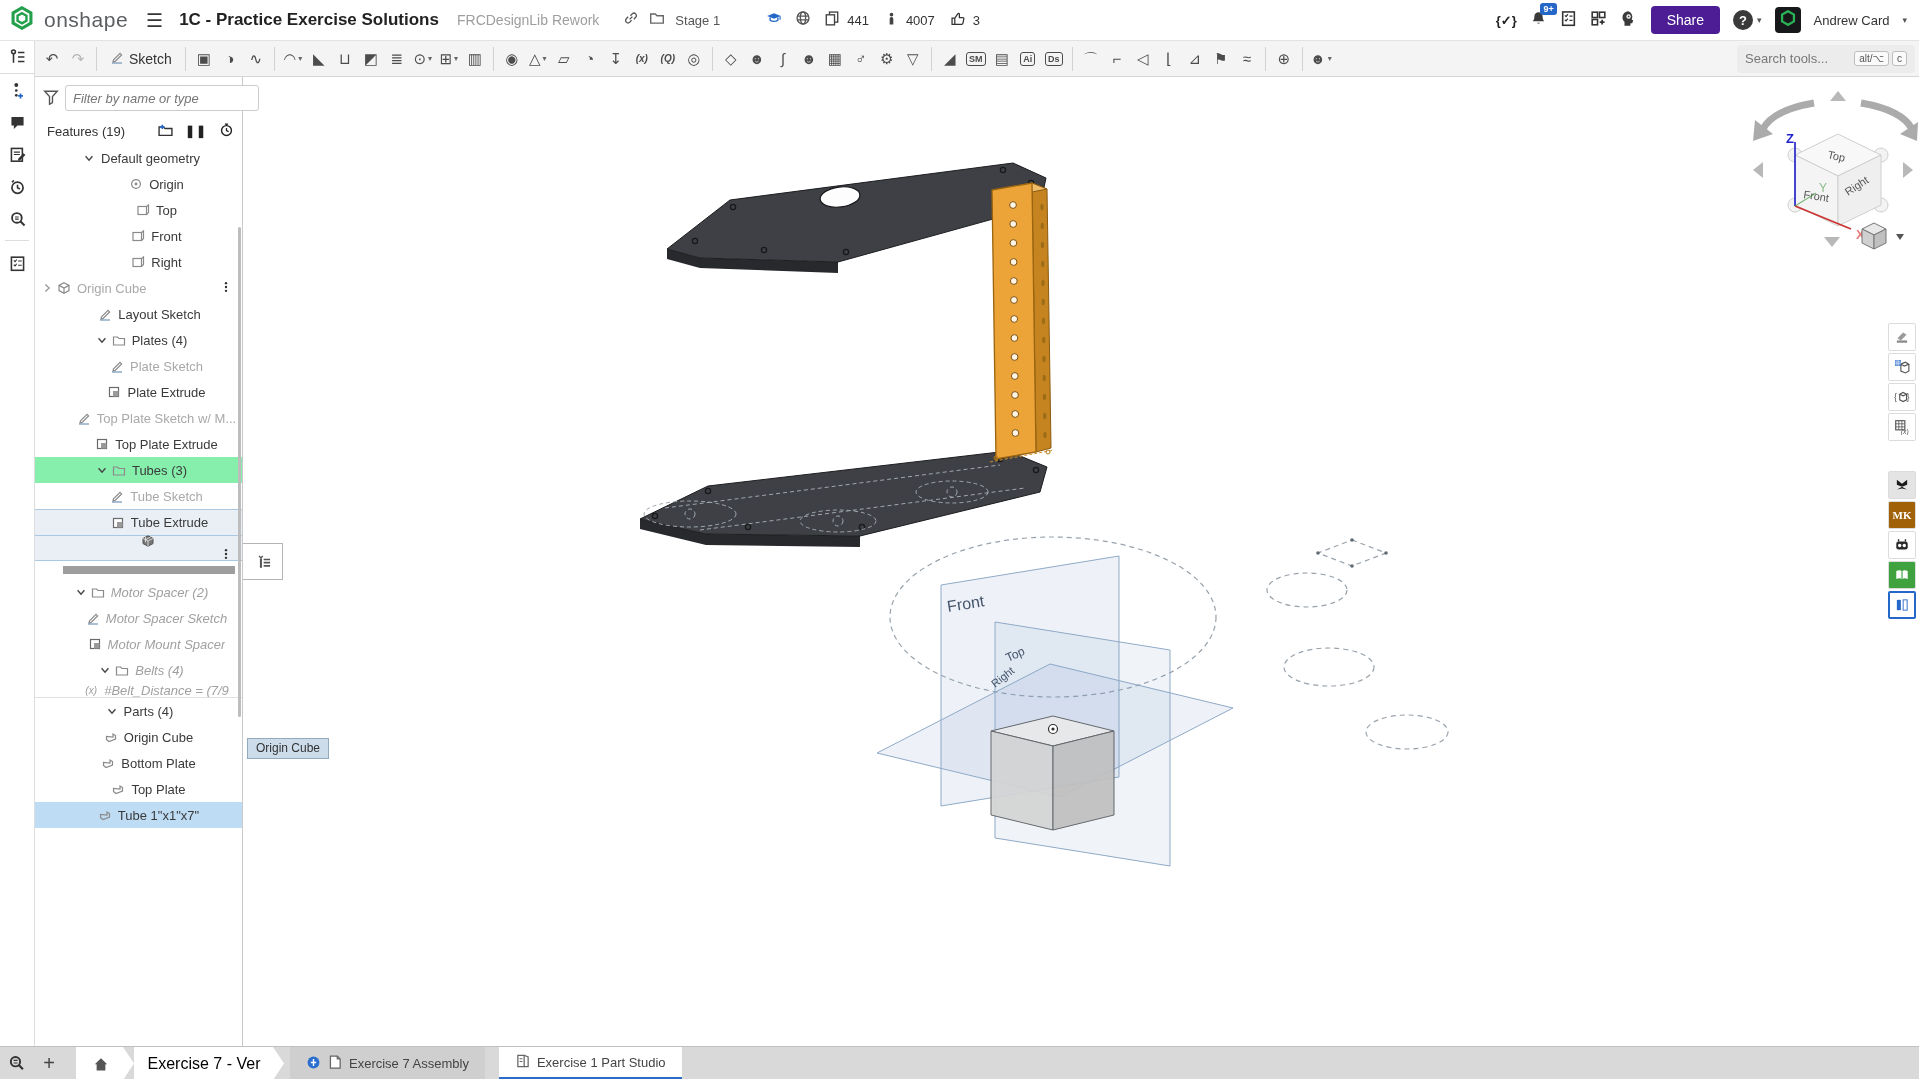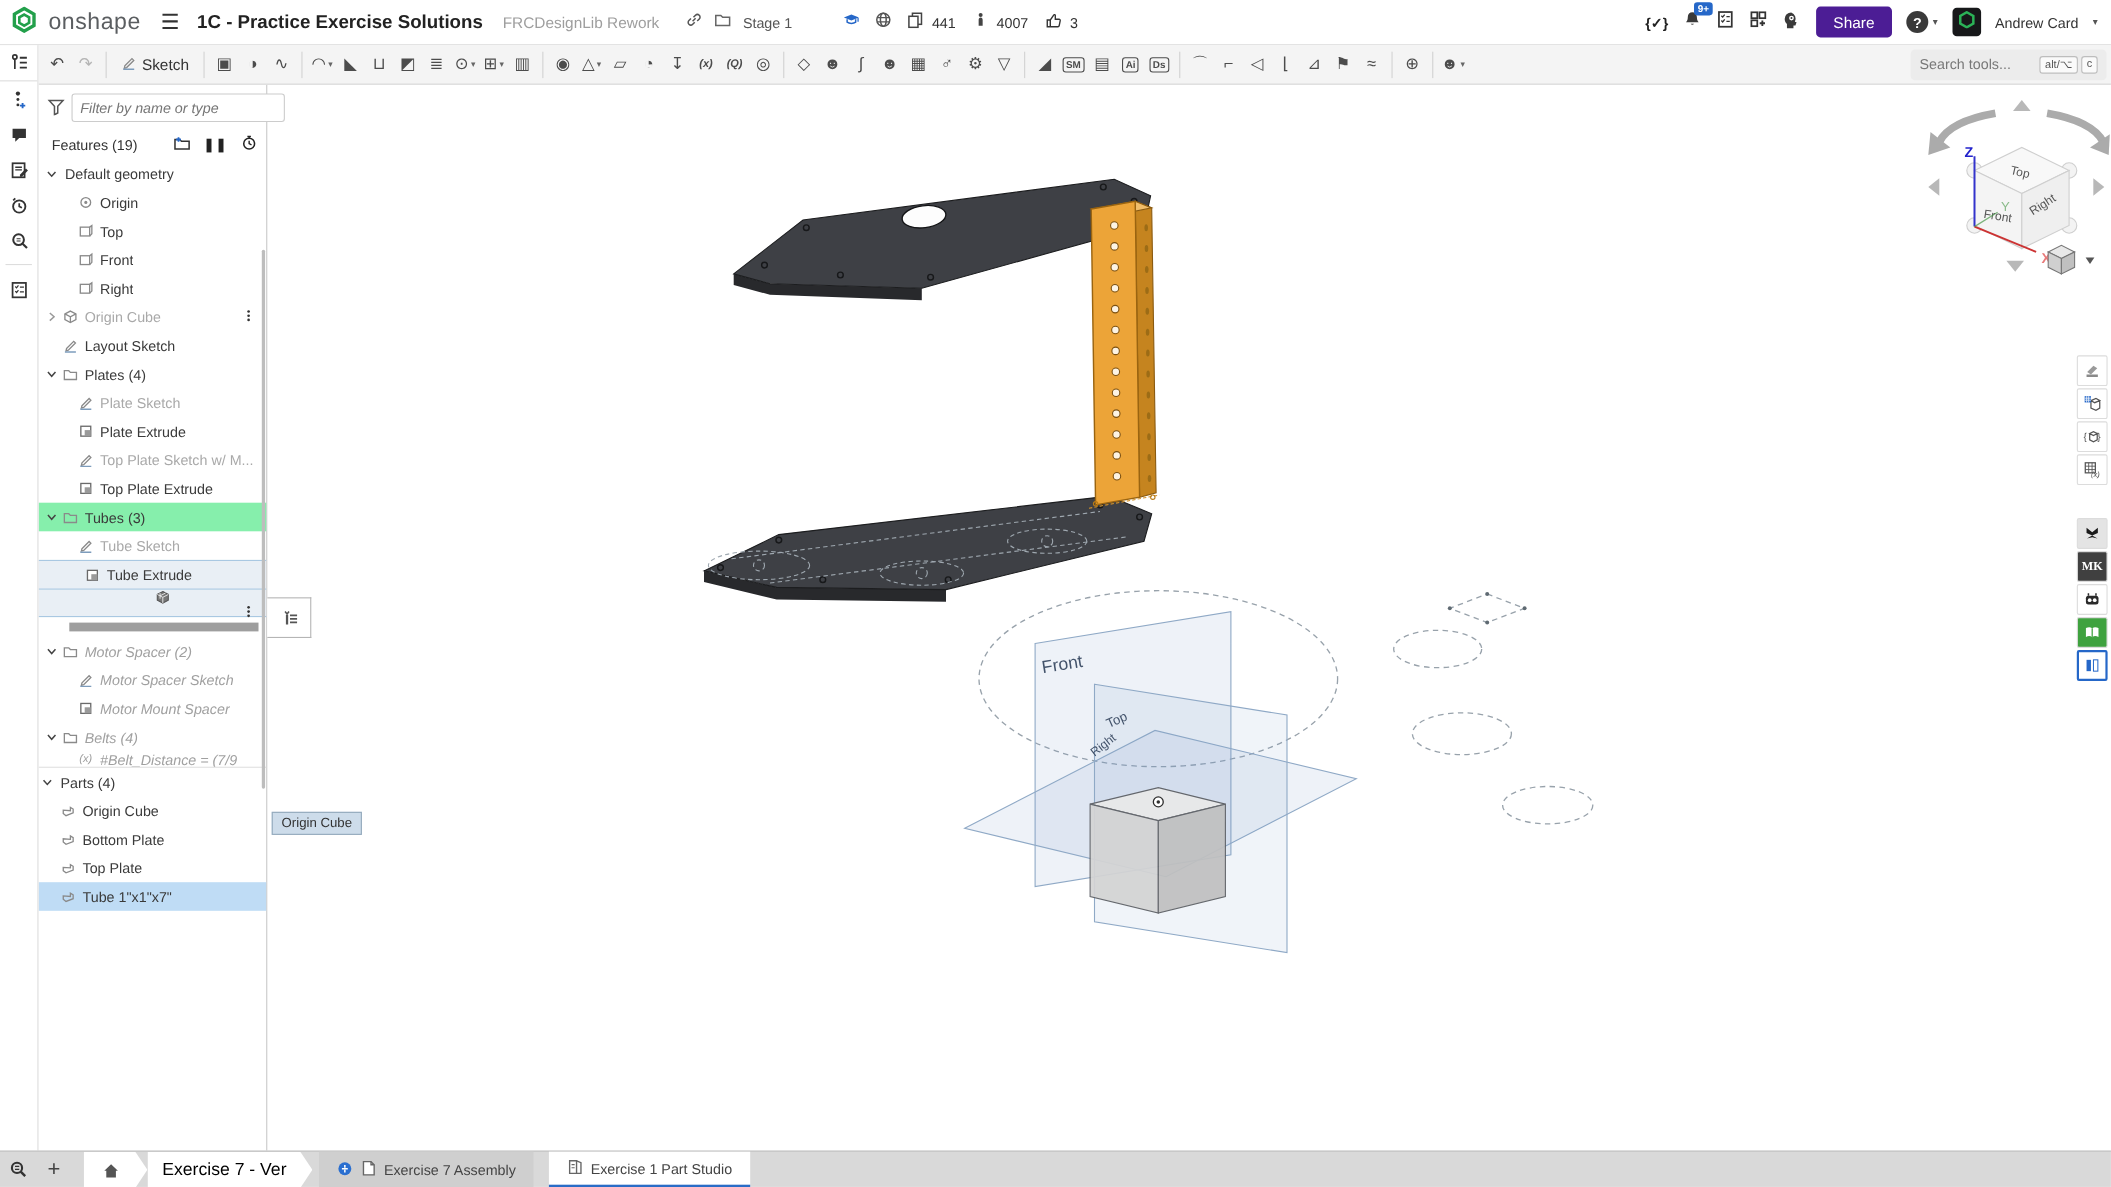--- a/index.html
+++ b/index.html
@@ -59,21 +59,21 @@
 
   
   #fpanel { position:absolute; left:35px; top:77px; width:208px; height:969px; background:#fff;
     border-right:1px solid #c9c9c9; z-index:20; font-size:13px; color:#3a3a3a; }
   #filter-row { display:flex; align-items:center; gap:6px; padding:8px 6px 6px 8px; }
   #filter-input { flex:1; height:26px; border:1px solid #ccc; border-radius:3px; font-style:italic;
     color:#7f1d1d; font-size:13px; padding:0 7px; font-family:"Liberation Sans",sans-serif; background:#fff; }
   #feat-header { display:flex; align-items:center; height:28px; padding:0 8px 0 12px; }
   #feat-header .fh-label { color:#333; }
   #feat-header .fh-icons { margin-left:auto; display:flex; align-items:center; gap:12px; }
-  .tree-row { position:relative; height:26px; display:flex; align-items:center; cursor:pointer; }
+  .tree-row { position:relative; height:26px; display:flex; align-items:center; cursor:pointer;justify-content:center; }
   .tree-row .chev { width:16px; display:flex; justify-content:center; flex:none; }
   .tree-row .ticon { width:18px; display:flex; justify-content:center; flex:none; }
   .tree-row .tlabel { margin-left:4px; white-space:nowrap; overflow:hidden; text-overflow:ellipsis; }
   .tree-row .rdots { margin-left:auto; margin-right:10px; }
   .tree-row.muted .tlabel { color:#a9a9a9; }
   .tree-row.italic .tlabel { color:#a0a0a0; font-style:italic; }
   .tree-row.hl { background:#e9eff5; border-top:1px solid #a9c8e2; }
   .tree-row.hl.last { border-bottom:1px solid #a9c8e2;flex-direction:column; }
   .tree-row.hover { background:#86efac; }
   .tree-row.selected { background:#bfdcf5; }
@@ -96,21 +96,21 @@
   #canvas { position:absolute; left:243px; top:77px; width:1676px; height:969px; background:#fff; z-index:5; }
   #scene { position:absolute; left:0; top:0; }
 
   
   #rightrail { position:absolute; right:1px; top:323px; width:30px; display:flex; flex-direction:column;
     gap:2px; z-index:15; }
   .rr-gap { height:26px; }
   .rr-tile { width:28px; height:28px; background:#fff; border:1px solid #dcdcdc; border-radius:2px;
     display:flex; align-items:center; justify-content:center; cursor:pointer; font-size:10px; }
   .rr-tile.dark { background:#e4e4e4; }
-  .rr-tile.mk { background:#404040; color:#fff; font-family:"Liberation Serif",serif; font-weight:bold; font-size:11px; }
+  .rr-tile.mk { background:#a16207; color:#fff; font-family:"Liberation Serif",serif; font-weight:bold; font-size:11px; }
   .rr-tile.green { background:#3fa23f; }
   .rr-tile.bluebox { border:2px solid #2567c8; }
 
   
   #measure { position:absolute; right:14px; bottom:5px; display:flex; gap:14px; z-index:15; }
   .m-ic { color:#555; cursor:pointer; }
 
   
   #tabbar { position:absolute; left:0; bottom:0; width:1919px; height:33px; background:#d9d9d9;
     border-top:1px solid #c0c0c0; display:flex; align-items:stretch; z-index:30; }

